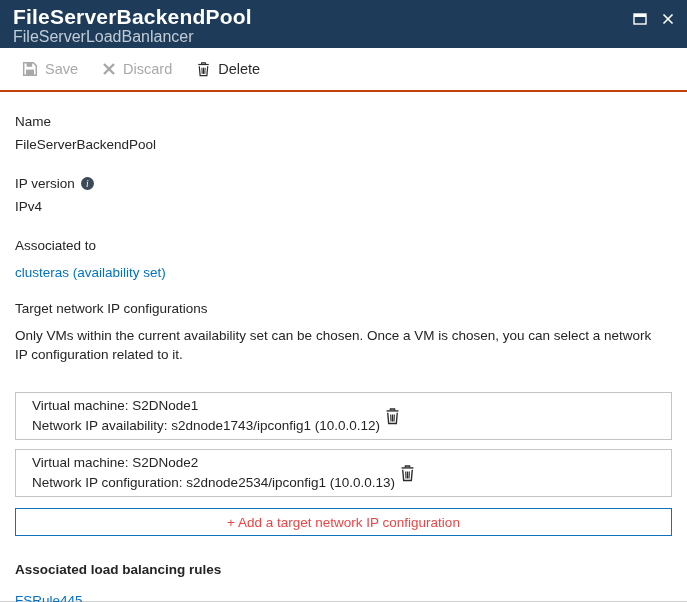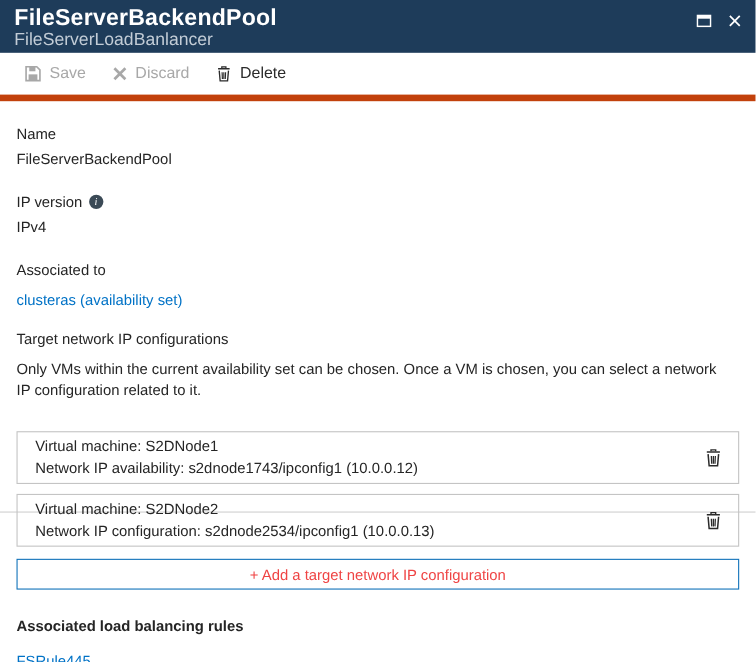--- a/index.html
+++ b/index.html
@@ -4,21 +4,21 @@
 <style>
   * { box-sizing: border-box; margin: 0; padding: 0; }
   html,body { width: 687px; height: 602px; }
   body {
     font-family: "Liberation Sans", "DejaVu Sans", sans-serif;
     background: #ffffff;
     color: #252525;
     overflow: hidden;
   }
   .blade {
-    width: 687px; height: 466px;
+    width: 687px; height: 602px;
     display: flex; flex-direction: column;
     border-bottom: 1px solid #cfcfcf;
     position: relative;
   }
   
   .blade-header {
     background: #1e3c5a;
     height: 48px;
     flex: 0 0 48px;
     display: flex;
@@ -42,21 +42,21 @@
   .hdr-icon-btn {
     background: transparent; border: none; cursor: pointer;
     width: 18px; height: 18px; display: flex; align-items: center; justify-content: center;
     padding: 0;
   }
   
   .toolbar {
     flex: 0 0 44px;
     display: flex; align-items: center;
     padding-left: 14px;
-    border-bottom: 6px solid #c2410c;
+    border-bottom: 2px solid #c2410c;
     gap: 4px;
   }
   .tb-btn {
     display: flex; align-items: center; gap: 7px;
     background: transparent; border: none;
     font-family: inherit; font-size: 14.5px;
     padding: 7px 12px 7px 8px;
     cursor: pointer;
   }
   .tb-btn.disabled { color: #a8a8a8; }
@@ -76,21 +76,21 @@
   .info-icon {
     width: 13px; height: 13px; border-radius: 50%;
     background: #3b4a56; color: #ffffff;
     display: inline-flex; align-items: center; justify-content: center;
     font-size: 9.5px; font-family: "Liberation Serif", serif; font-style: italic;
     cursor: default; flex: 0 0 13px;
   }
   
   .ip-row {
     border: 1px solid #c4c4c4;
-    display: flex; align-items: center; justify-content: space-between;
+    display: flex; align-items: center; justify-content: flex-start;
     padding: 3px 10px 3px 16px;
     margin-bottom: 9px;
     min-height: 46px;
   }
   .row-text div { line-height: 20px; }
   .row-trash {
     background: transparent; border: none; cursor: pointer;
     padding: 2px 4px; display: flex; align-items: center;
   }
   .add-btn {

